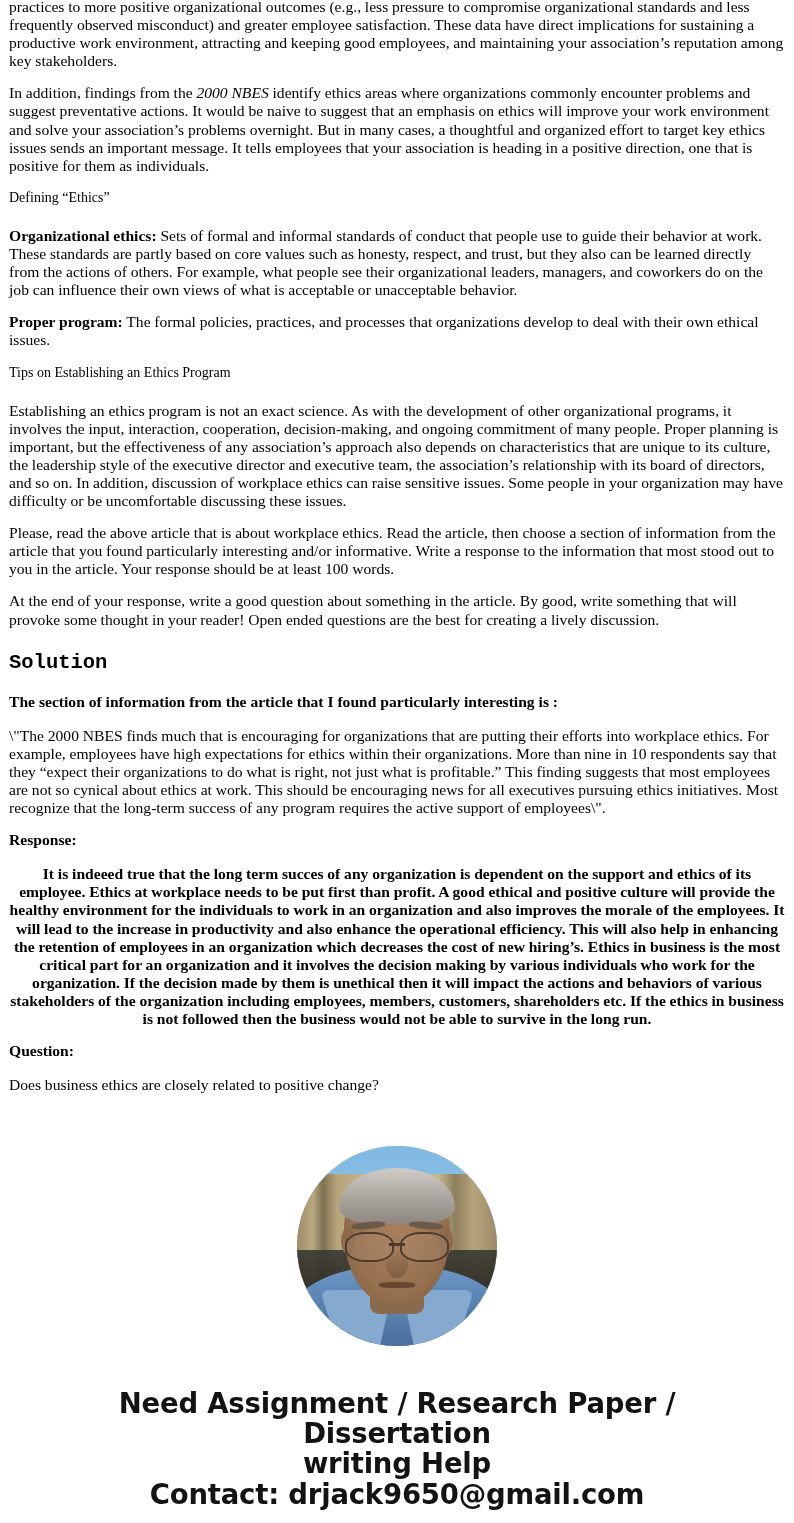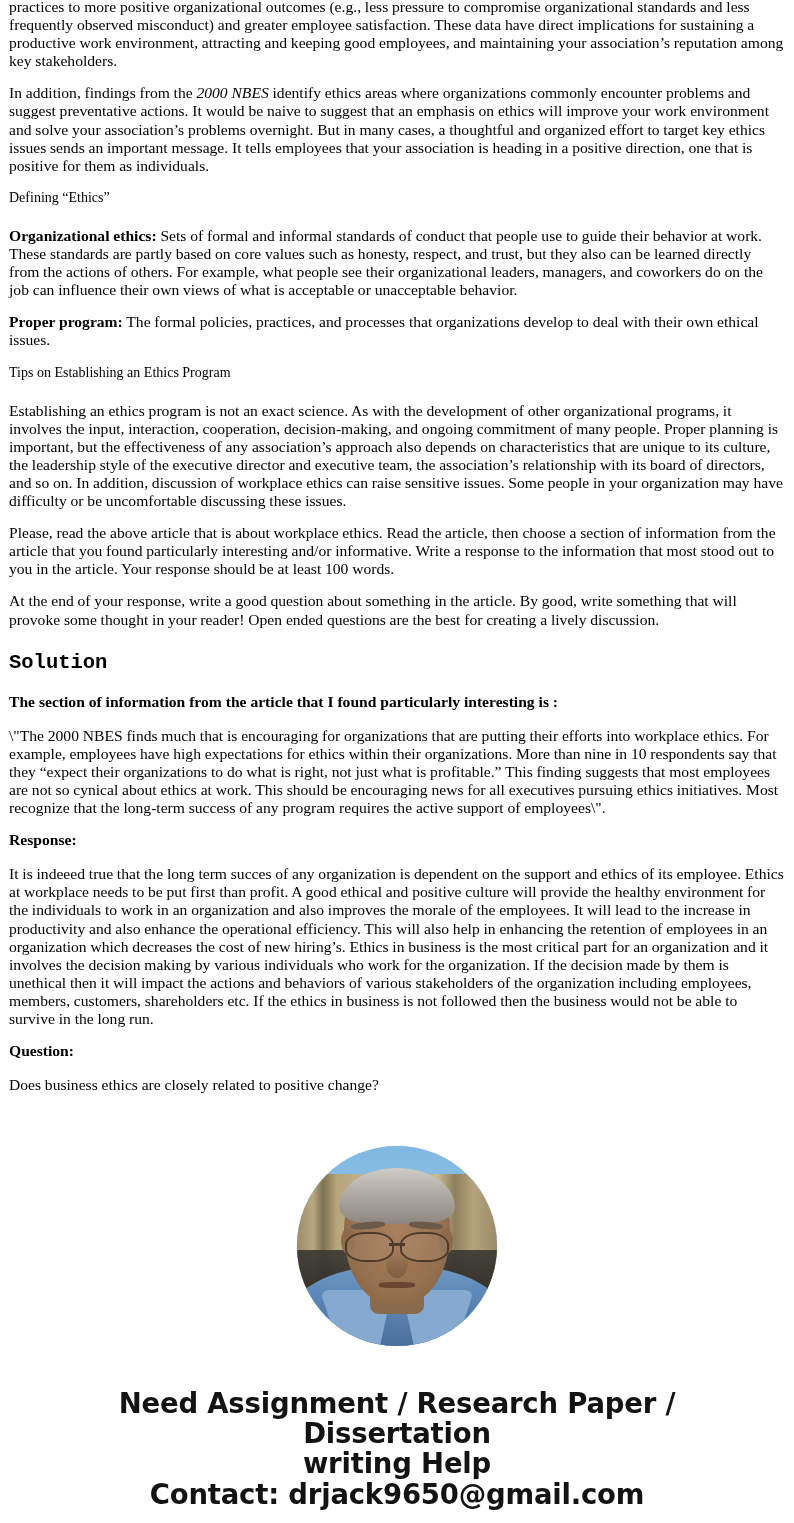--- a/index.html
+++ b/index.html
@@ -28,21 +28,22 @@
     margin: 0 0 14px 0;
     text-align: left;
     word-spacing: -0.1px;
   }
   p.para.first {
     margin-top: -2px;
   }
   .b { font-weight: bold; text-align: center; }
   .i { font-style: italic; }
   p.bold-para {
-    font-weight: normal;
+    font-weight: bold;
+    text-align: center;
   }
   p.heading-plain {
     font-size: 14px;
     line-height: 18.1px;
     margin: 0 0 20px 0;
     font-weight: normal;
   }
   h3.solution {
     font-size: 20.5px;
     line-height: 24px;

